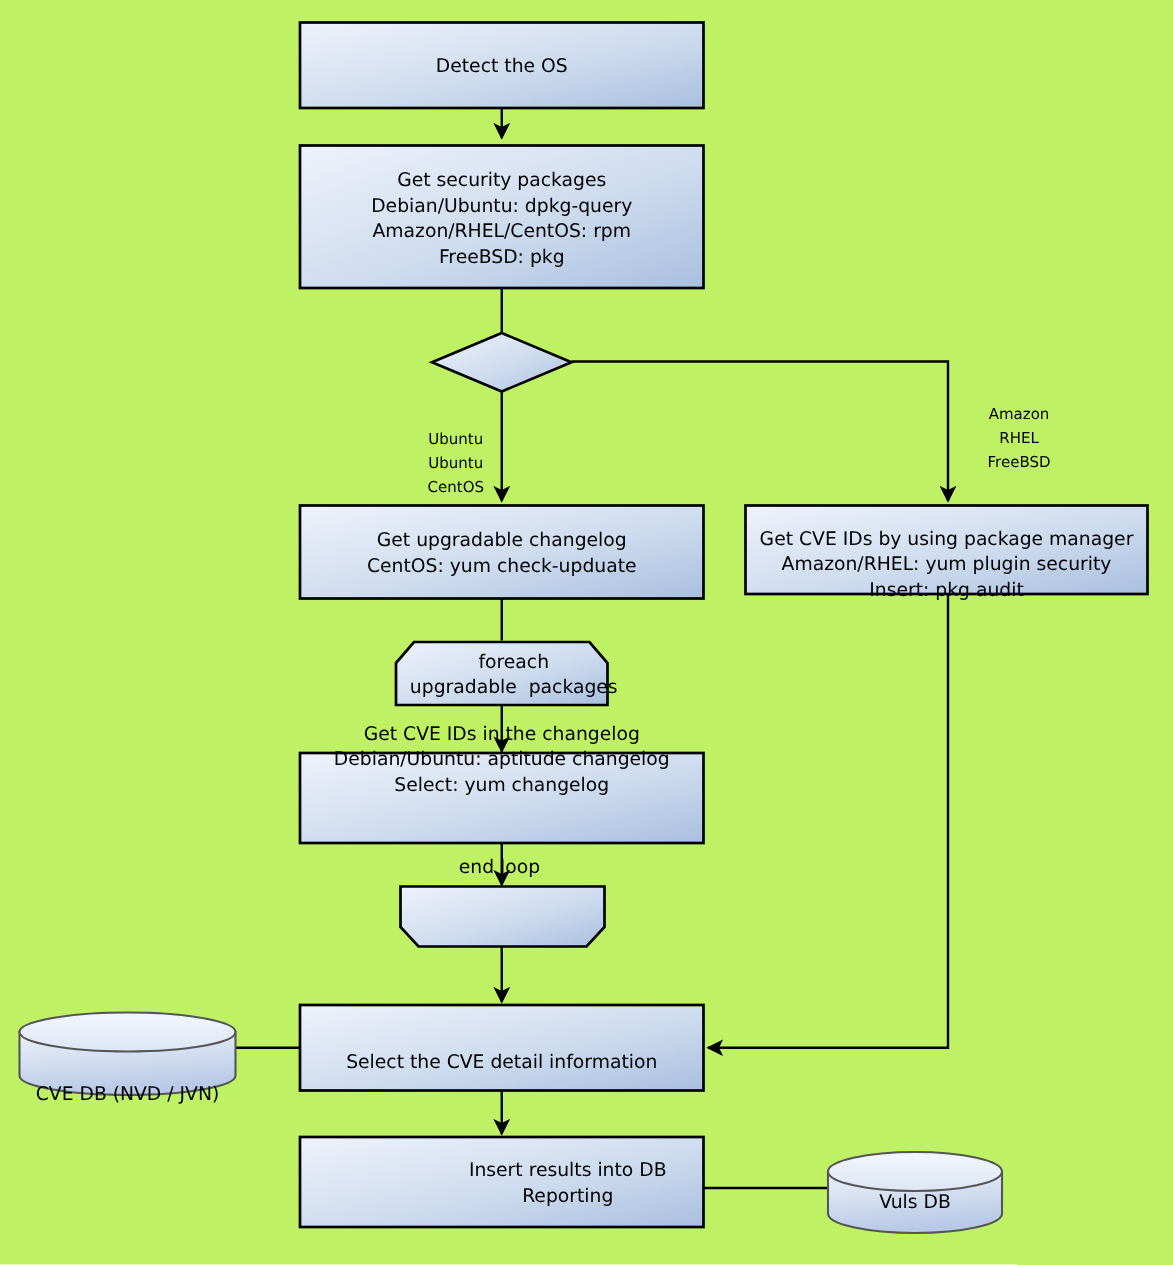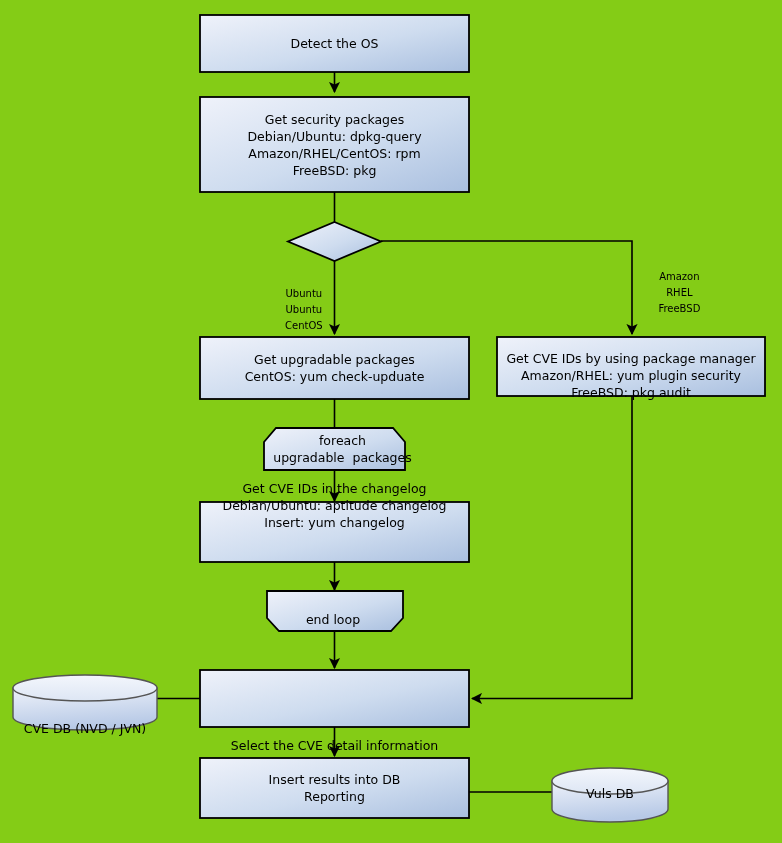--- a/index.html
+++ b/index.html
@@ -8,21 +8,21 @@
     padding: 0;
     background: #ffffff;
   }
   body {
     font-family: "DejaVu Sans", sans-serif;
   }
   #canvas {
     position: relative;
     width: 782px;
     height: 843px;
-    background: #84cc16;
+    background: #bef264;
     overflow: hidden;
   }
   svg.layer {
     position: absolute;
     left: 0;
     top: 0;
     width: 782px;
     height: 843px;
   }
   .node-text {
@@ -142,59 +142,59 @@
   </div>
 
   <div class="node-text" style="left:200px; top:97px; width:269px; height:95px;">
     <span class="ln">Get security packages</span>
     <span class="ln">Debian/Ubuntu: dpkg-query</span>
     <span class="ln">Amazon/RHEL/CentOS: rpm</span>
     <span class="ln">FreeBSD: pkg</span>
   </div>
 
   <div class="node-text" style="left:200px; top:337px; width:269px; height:62px;">
-    <span class="ln">Get upgradable packages</span>
+    <span class="ln">Get upgradable changelog</span>
     <span class="ln">CentOS: yum check-upduate</span>
   </div>
 
   <div class="node-text" style="left:497px; top:337px; width:268px; height:77px;">
     <span class="ln">Get CVE IDs by using package manager</span>
     <span class="ln">Amazon/RHEL: yum plugin security</span>
-    <span class="ln">FreeBSD: pkg audit</span>
+    <span class="ln">Insert: pkg audit</span>
   </div>
 
   <div class="node-text" style="left:272px; top:428px; width:141px; height:42px;">
     <span class="ln">foreach</span>
     <span class="ln">upgradable  packages</span>
   </div>
 
   <div class="node-text" style="left:200px; top:475px; width:269px; height:60px;border-radius:28px;">
     <span class="ln">Get CVE IDs in the changelog</span>
     <span class="ln">Debian/Ubuntu: aptitude changelog</span>
-    <span class="ln">Insert: yum changelog</span>
-  </div>
-
-  <div class="node-text" style="left:267px; top:599px; width:132px; height:40px;">
+    <span class="ln">Select: yum changelog</span>
+  </div>
+
+  <div class="node-text" style="left:267px; top:557px; width:132px; height:40px;">
     <span class="ln">end loop</span>
   </div>
 
-  <div class="node-text" style="left:200px; top:708px; width:269px; height:75px;">
+  <div class="node-text" style="left:200px; top:670px; width:269px; height:75px;">
     <span class="ln">Select the CVE detail information</span>
   </div>
 
-  <div class="node-text" style="left:200px; top:758px; width:269px; height:60px;">
+  <div class="node-text" style="left:200px; top:758px; width:269px; height:60px;padding-left:44px;">
     <span class="ln">Insert results into DB</span>
     <span class="ln">Reporting</span>
   </div>
 
   <div class="node-text" style="left:13px; top:712px; width:144px; height:33px;">
     <span class="ln">CVE DB (NVD / JVN)</span>
   </div>
 
-  <div class="node-text" style="left:552px; top:777px; width:116px; height:32px;">
+  <div class="node-text" style="left:552px; top:777px; width:116px; height:32px;justify-content:flex-end;">
     <span class="ln">Vuls DB</span>
   </div>
 
   <div class="edge-label" style="left:265px; top:270px; width:65px;">
     <span class="ln">Ubuntu</span>
     <span class="ln">Ubuntu</span>
     <span class="ln">CentOS</span>
   </div>
 
   <div class="edge-label" style="left:637px; top:253px; width:72px;">

